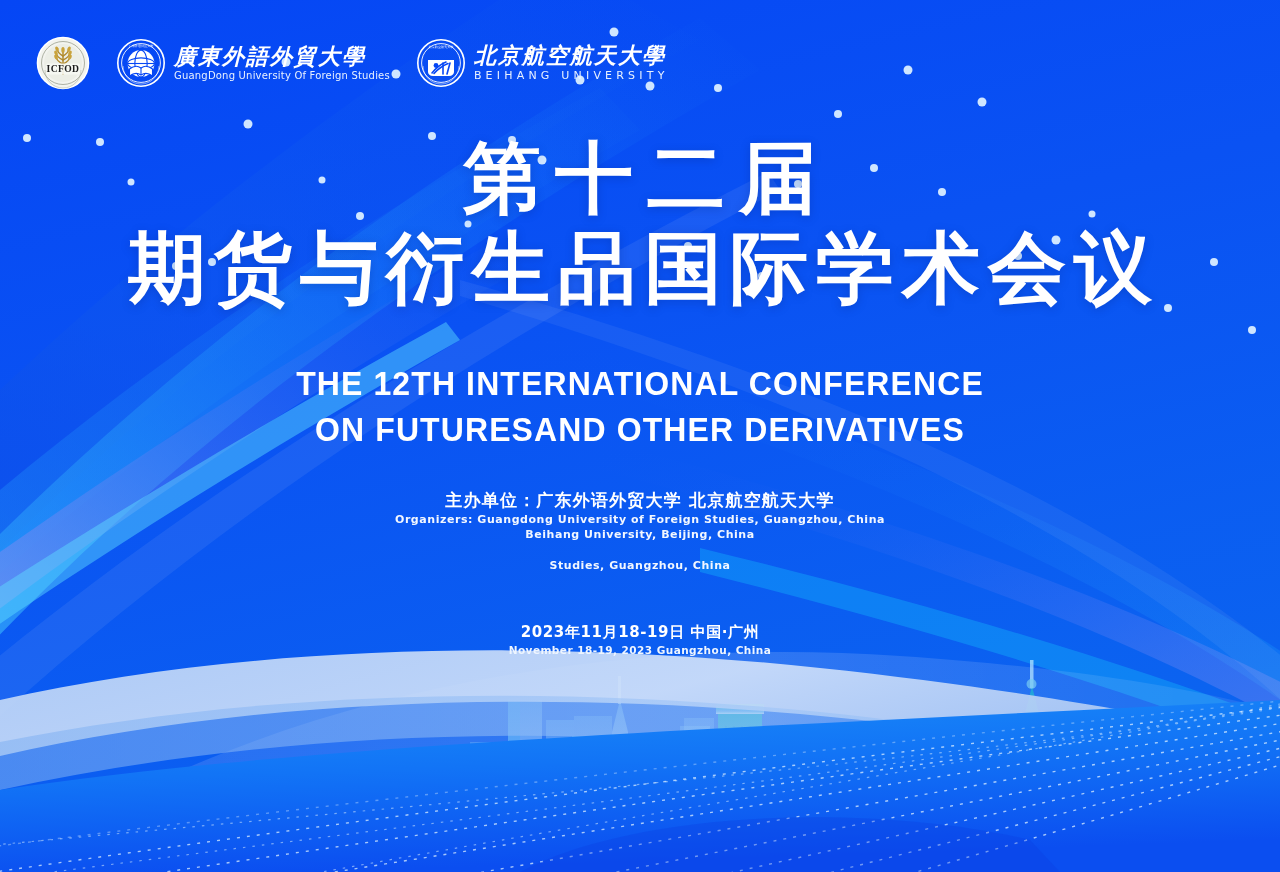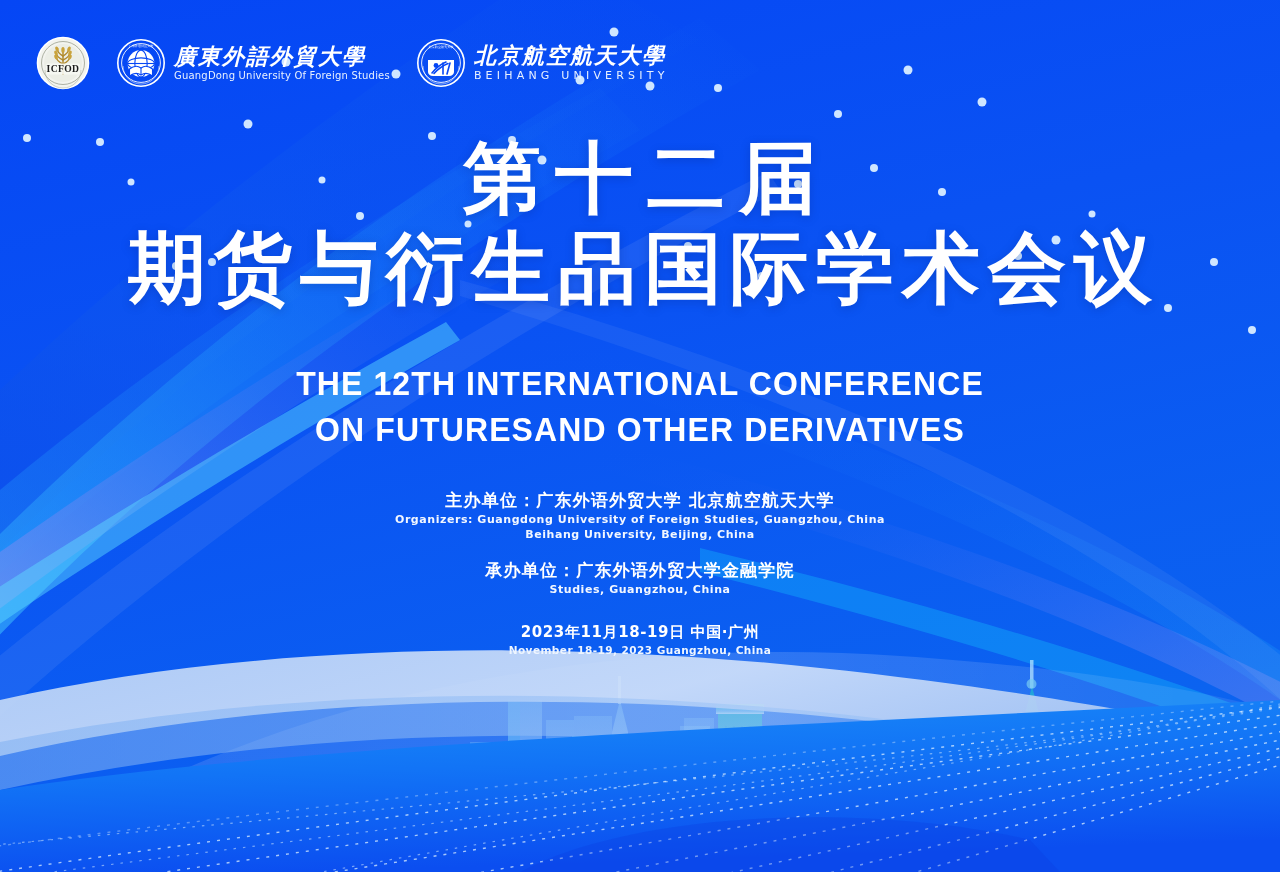--- a/index.html
+++ b/index.html
@@ -537,21 +537,20 @@
   <div id="subtitle-block">
     <div class="title-en">THE 12TH INTERNATIONAL CONFERENCE</div>
     <div class="title-en">ON FUTURESAND OTHER DERIVATIVES</div>
   </div>
 
   <div id="org-block">
     <div class="org-cn">主办单位：广东外语外贸大学  北京航空航天大学</div>
     <div class="org-en">Organizers: Guangdong University of Foreign Studies, Guangzhou, China</div>
     <div class="org-en">Beihang University, Beijing, China</div>
     <div class="org-gap"></div>
-    <div class="org-cn">承办单位：广东外语外贸大学金融学院</div>
     <div class="org-en">Studies, Guangzhou, China</div>
   </div>
 
   <div id="date-block">
     <div class="date-cn">2023年11月18-19日    中国·广州</div>
     <div class="date-en">November 18-19, 2023  Guangzhou, China</div>
   </div>
 
 </div>
 

